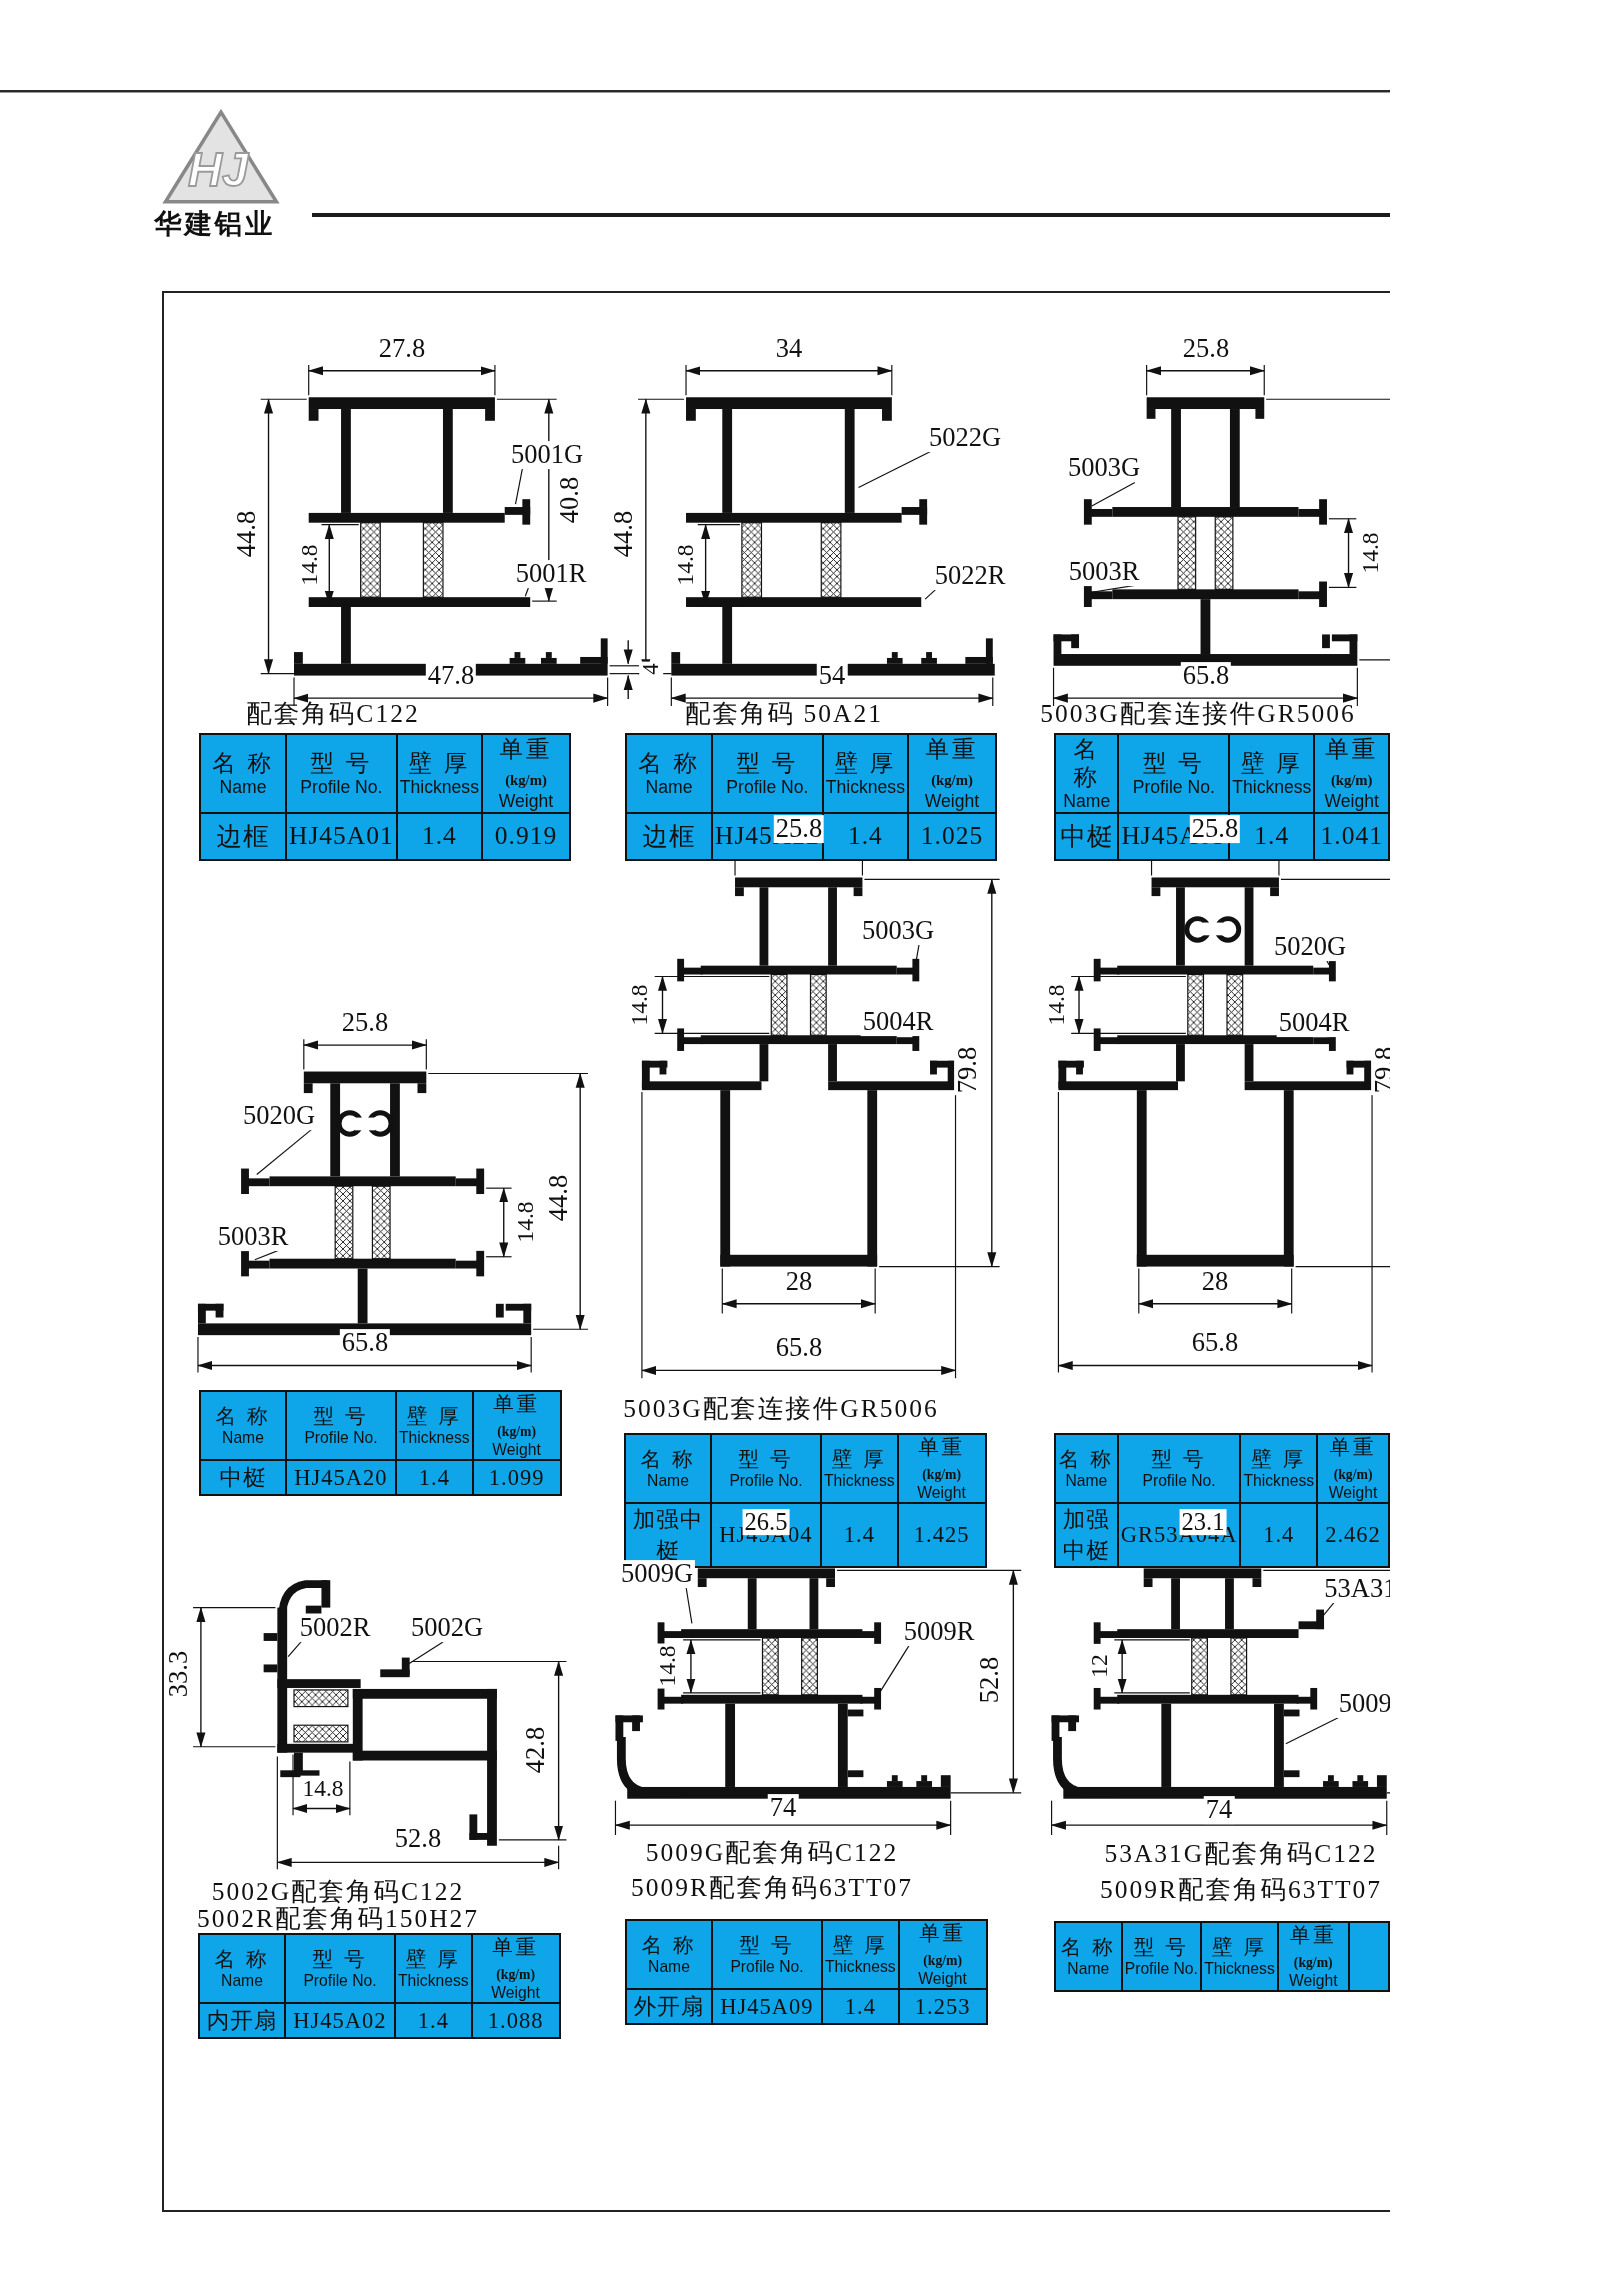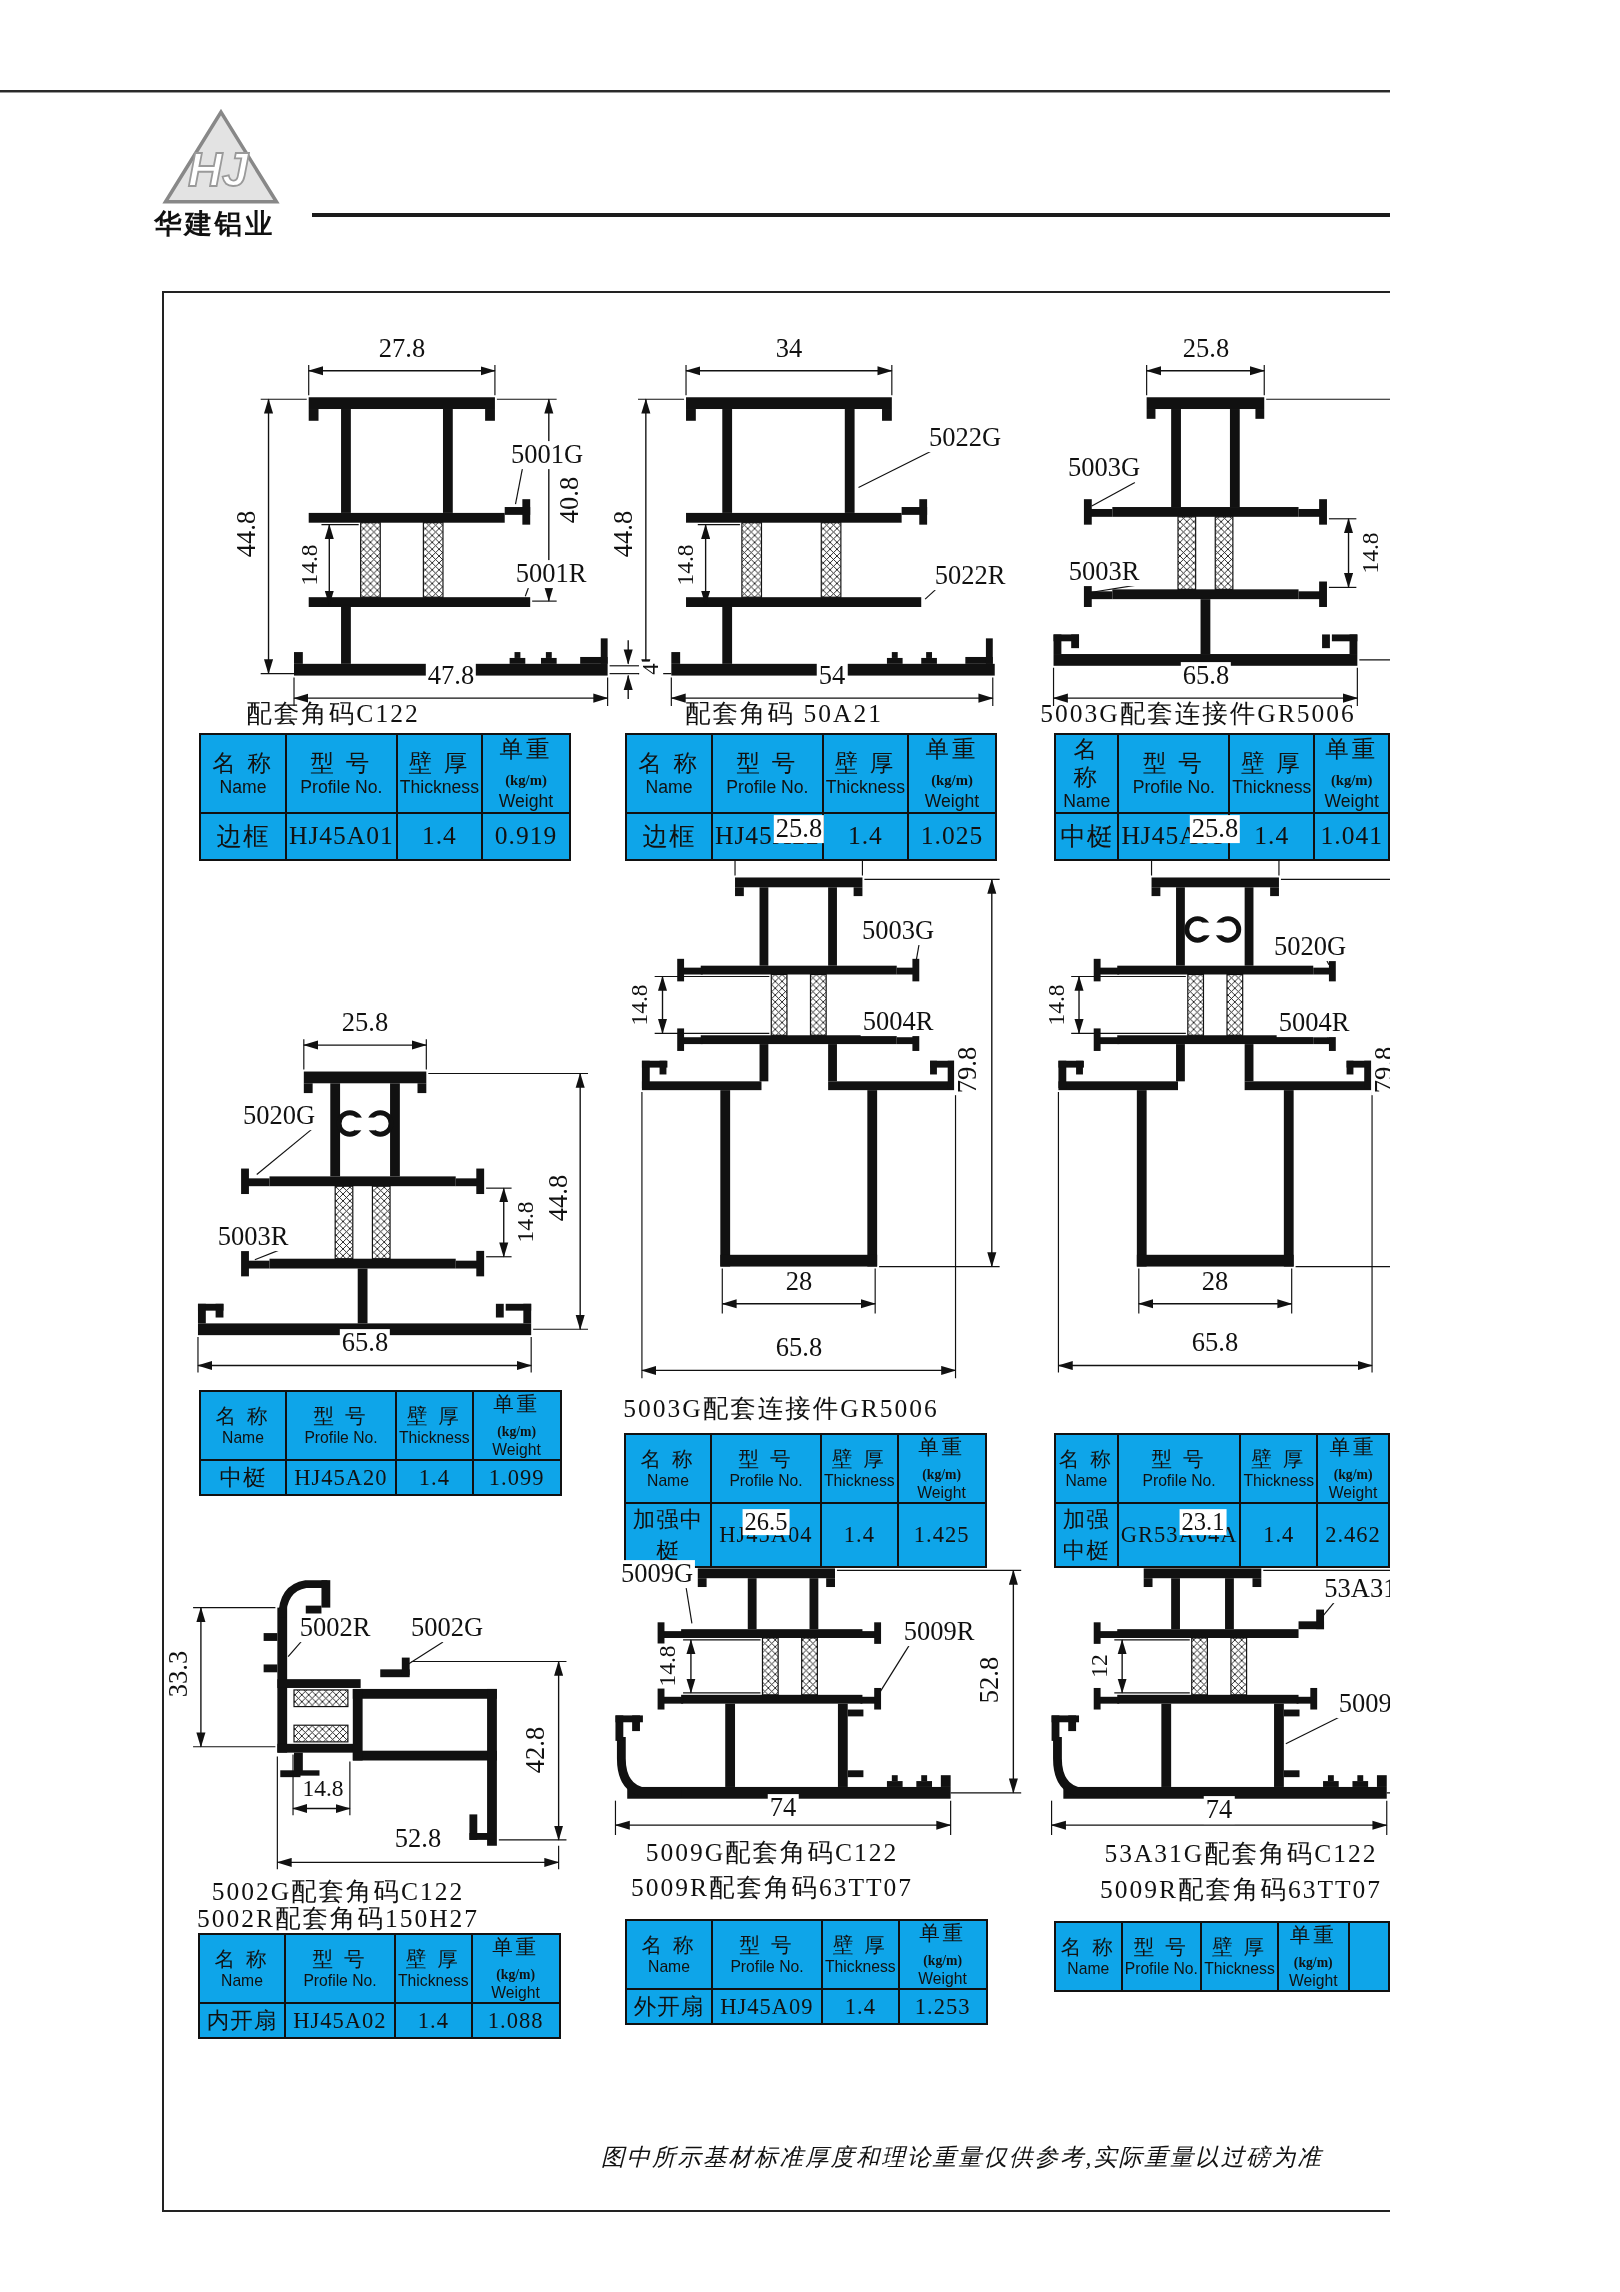--- a/index.html
+++ b/index.html
@@ -801,15 +801,14 @@
                 <div class="cn"><span>单重</span><span class="unit">(kg/m)</span></div>
                 <div class="en">Weight</div>
               </td>
               <td style="width:70px"></td>
             </tr>
           </tbody>
         </table>
       </div>
     </div>
 
-  <div class="fnote">图中所示基材标准厚度和理论重量仅供参考,实际重量以过磅为准</div>
 </div>
 
 
 </body></html>

